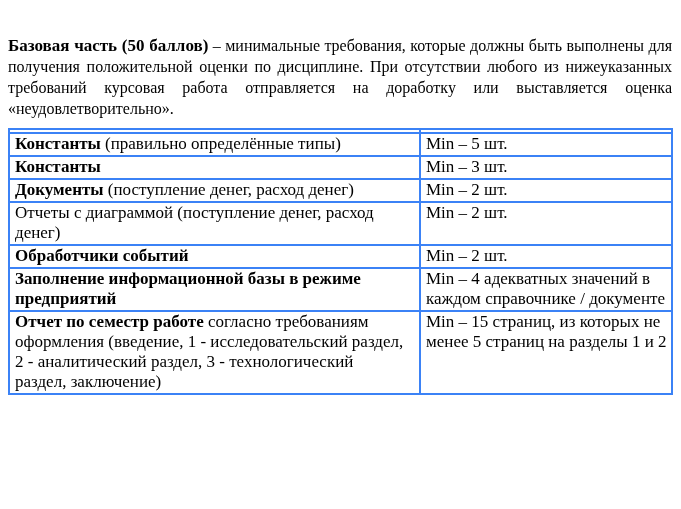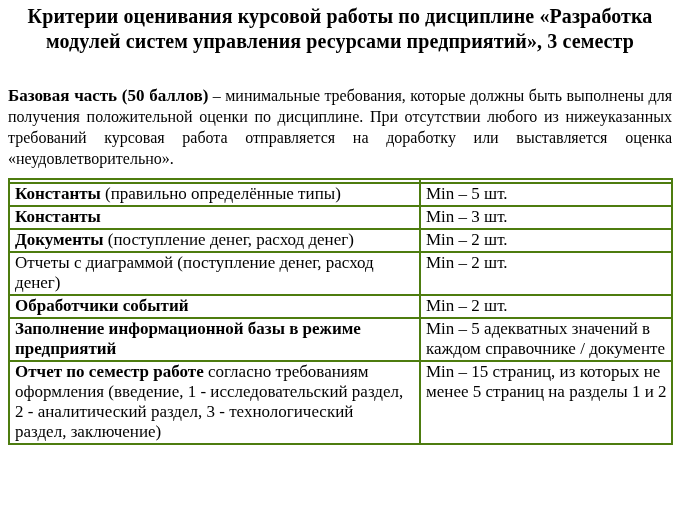--- a/index.html
+++ b/index.html
@@ -39,45 +39,41 @@
   }
   table.criteria-table {
     border-collapse: collapse;
     table-layout: fixed;
     width: 663px;
     margin-top: 9px;
   }
   .col-left  { width: 411px; }
   .col-right { width: 252px; }
   table.criteria-table td {
-    border: 2px solid #4d7c0f;
+    border: 2px solid #3b82f6;
     vertical-align: top;
     font-size: 17px;
     line-height: 20px;
     padding: 0 4px 1px 5px;
   }
   table.criteria-table td.criterion-cell {
     padding-right: 12px;
   }
   tr.sliver td {
     height: 2px;
     padding: 0;
     font-size: 1px;
     line-height: 1px;
   }
 </style>
 </head>
 <body>
 
 <div class="page">
 
-  <div class="doc-title">
-    <div>Критерии оценивания курсовой работы по дисциплине «Разработка</div>
-    <div>модулей систем управления ресурсами предприятий», 3 семестр</div>
-  </div>
 
   <p class="intro"><span class="lead">Базовая часть (50 баллов)</span><span> – минимальные требования, которые должны быть выполнены для получения положительной оценки по дисциплине. При отсутствии любого из нижеуказанных требований курсовая работа отправляется на доработку или выставляется оценка «неудовлетворительно».</span></p>
 
   <table class="criteria-table">
     <colgroup>
       <col class="col-left">
       <col class="col-right">
     </colgroup>
     <tbody id="table-body">
       <tr class="sliver">
@@ -99,21 +95,21 @@
         <tr>
           <td class="criterion-cell"><span>Отчеты с диаграммой (поступление денег, расход денег)</span></td>
           <td>Min – 2 шт.</td>
         </tr>
         <tr>
           <td class="criterion-cell"><b>Обработчики событий</b></td>
           <td>Min – 2 шт.</td>
         </tr>
         <tr>
           <td class="criterion-cell"><b>Заполнение информационной базы в режиме предприятий</b></td>
-          <td>Min – 5 адекватных значений в каждом справочнике / документе</td>
+          <td>Min – 4 адекватных значений в каждом справочнике / документе</td>
         </tr>
         <tr>
           <td class="criterion-cell"><b>Отчет по семестр работе</b><span> согласно требованиям оформления (введение, 1 - исследовательский раздел, 2 - аналитический раздел, 3 - технологический раздел, заключение)</span></td>
           <td>Min – 15 страниц, из которых не менее 5 страниц на разделы 1 и 2</td>
         </tr>
       </tbody>
   </table>
 
 </div>
 

